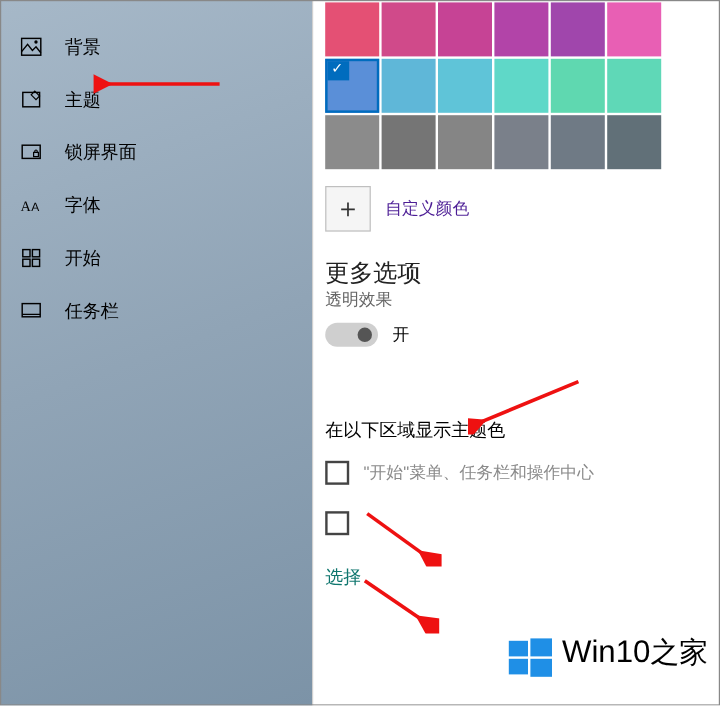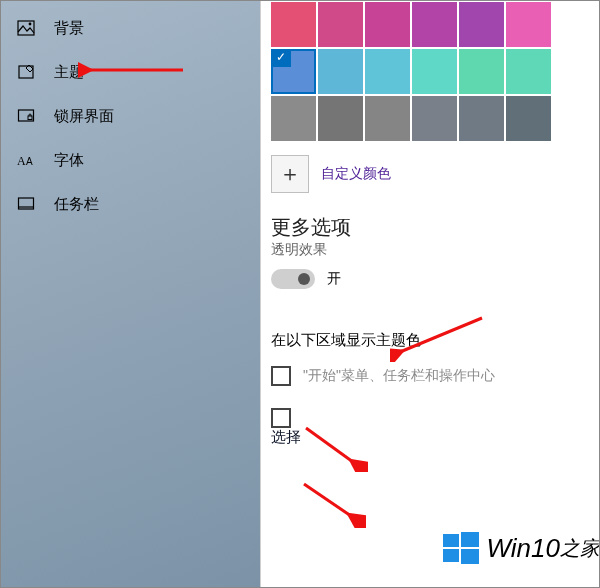--- a/index.html
+++ b/index.html
@@ -9,21 +9,21 @@
     width: 600px;
     height: 588px;
     overflow: hidden;
     position: relative;
     background: #fff;
   }
   .container { display: flex; width: 100%; height: 100%; }
   .sidebar {
     width: 260px;
     background: linear-gradient(160deg, #a6b8c8 0%, #90a4b6 50%, #7c93a7 100%);
-    padding-top: 6px;
+    padding-top: 17px;
   }
   .sidebar-item {
     display: flex;
     align-items: center;
     height: 44px;
     padding-left: 16px;
     color: #000;
     font-size: 15px;
     cursor: pointer;
   }
@@ -99,64 +99,63 @@
     margin-right: 12px;
   }
   .toggle .knob {
     width: 12px; height: 12px;
     background: #555;
     border-radius: 50%;
     position: absolute;
     top: 4px; right: 5px;
   }
   .sub-section-title {
-    margin-top: 42px;
+    margin-top: 60px;
     color: #000;
     font-size: 15px;
   }
   .checkbox-row {
     display: flex; align-items: center;
     margin-top: 16px;
   }
   .checkbox {
     width: 20px; height: 20px;
     border: 2px solid #444;
     background: #fff;
     margin-right: 12px;
     cursor: pointer;
   }
   .checkbox-label { color: #8a8a8a; font-size: 14px; }
-  .select-label { color: #0f172a; font-size: 15px; }
+  .select-label { margin-top: 26px; color: #0f766e; font-size: 15px; }
 
   
   .arrow {
     position: absolute;
     z-index: 50;
     pointer-events: none;
   }
   .arrow svg { display: block; }
 
   
   .watermark {
     position: absolute;
-    right: 0; bottom: 20px;
-    display: flex; align-items: center;
+    right: 10px; bottom: 20px;
+    display: flex; 
     z-index: 40;
-    font-style: italic;
   }
   .watermark .wlogo {
     width: 40px; height: 40px;
     margin-right: 6px;
   }
   .watermark .wtext1 {
     font-size: 26px; font-weight: 300; color: #000;
     font-family: "Segoe UI Light","Microsoft YaHei Light",sans-serif;
   }
   .watermark .wtext2 {
-    font-size: 20px; color: #000;
+    font-size: 24px; color: #000;
     font-family: "Microsoft YaHei",sans-serif;
   }
   .watermark .wsub {
     position: absolute;
     bottom: -14px; right: 0;
     font-size: 12px; color: #333;
     letter-spacing: 0.3px;
   }
   .border-ov {
     position:absolute; inset:0;
@@ -207,20 +206,31 @@
     <div class="sidebar-item">
       <span class="icon">
         <svg width="18" height="18" viewBox="0 0 18 18">
             <text x="0" y="14" font-size="12" font-family="serif" fill="#000">A</text>
             <text x="9" y="14" font-size="10" font-family="sans-serif" fill="#000">A</text>
           </svg>
       </span>
       <span>字体</span>
     </div>
 
+    <div class="sidebar-item">
+      <span class="icon">
+        <svg width="18" height="18" viewBox="0 0 18 18">
+            <rect x="2" y="2" width="6" height="6" fill="none" stroke="#000" stroke-width="1.2"></rect>
+            <rect x="10" y="2" width="6" height="6" fill="none" stroke="#000" stroke-width="1.2"></rect>
+            <rect x="2" y="10" width="6" height="6" fill="none" stroke="#000" stroke-width="1.2"></rect>
+            <rect x="10" y="10" width="6" height="6" fill="none" stroke="#000" stroke-width="1.2"></rect>
+          </svg>
+      </span>
+      <span>开始</span>
+    </div>
 
     <div class="sidebar-item">
       <span class="icon">
         <svg width="18" height="18" viewBox="0 0 18 18">
             <rect x="1.5" y="3" width="15" height="11" fill="none" stroke="#000" stroke-width="1.2"></rect>
             <line x1="1.5" y1="12" x2="16.5" y2="12" stroke="#000" stroke-width="1.2"></line>
           </svg>
       </span>
       <span>任务栏</span>
     </div>

